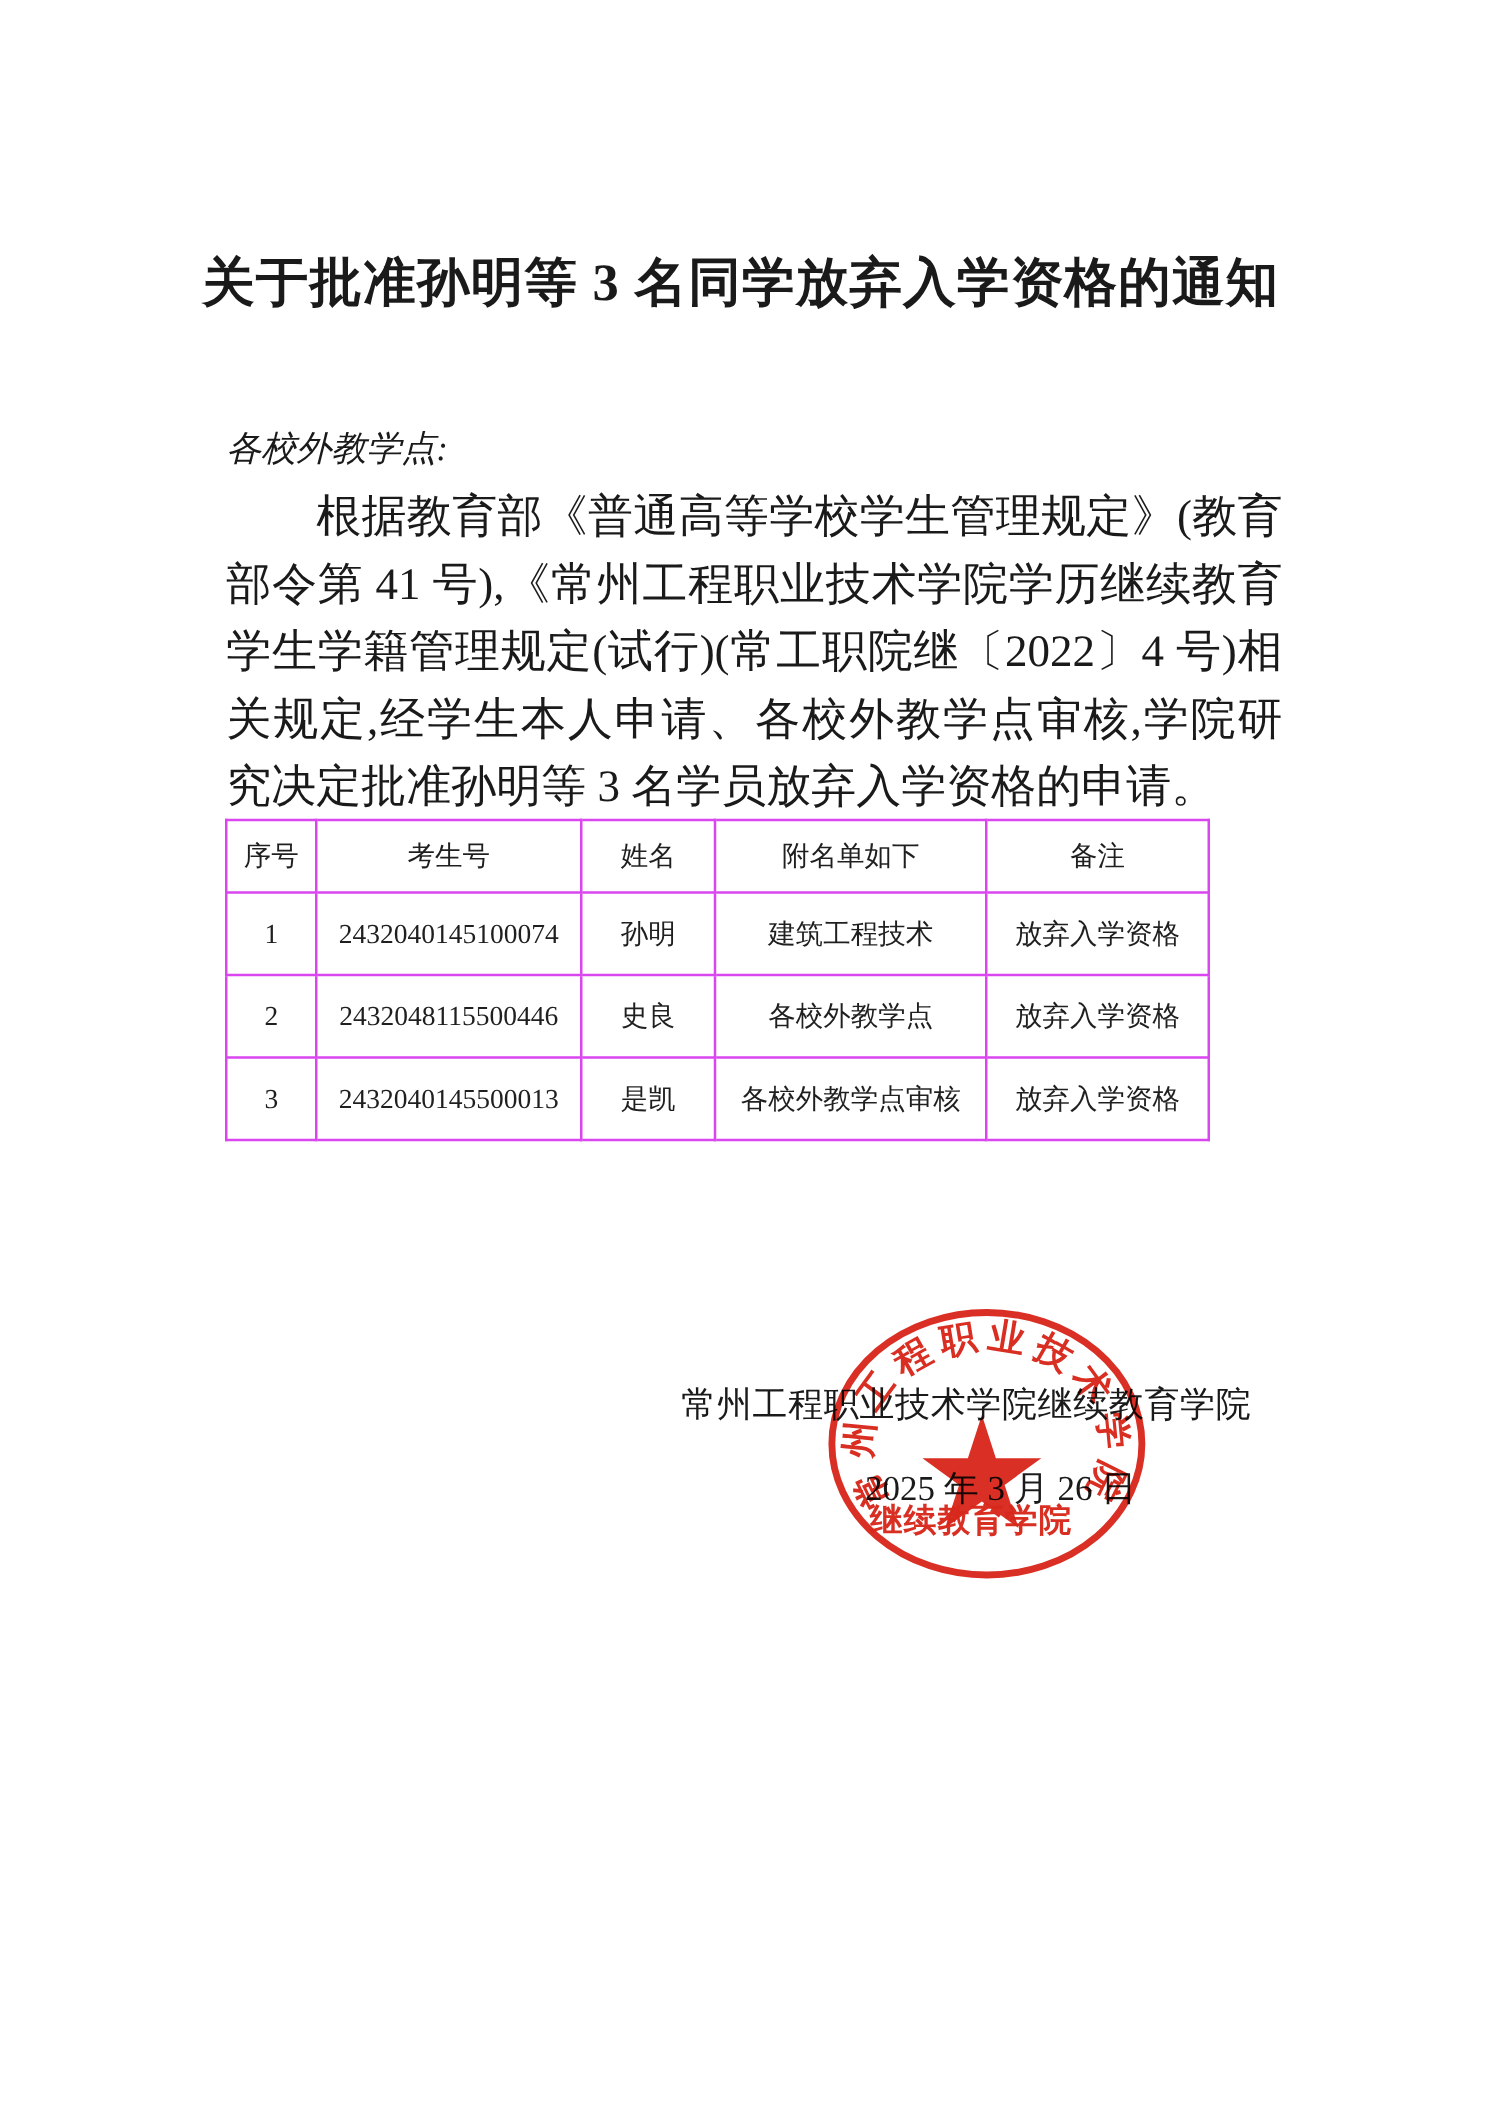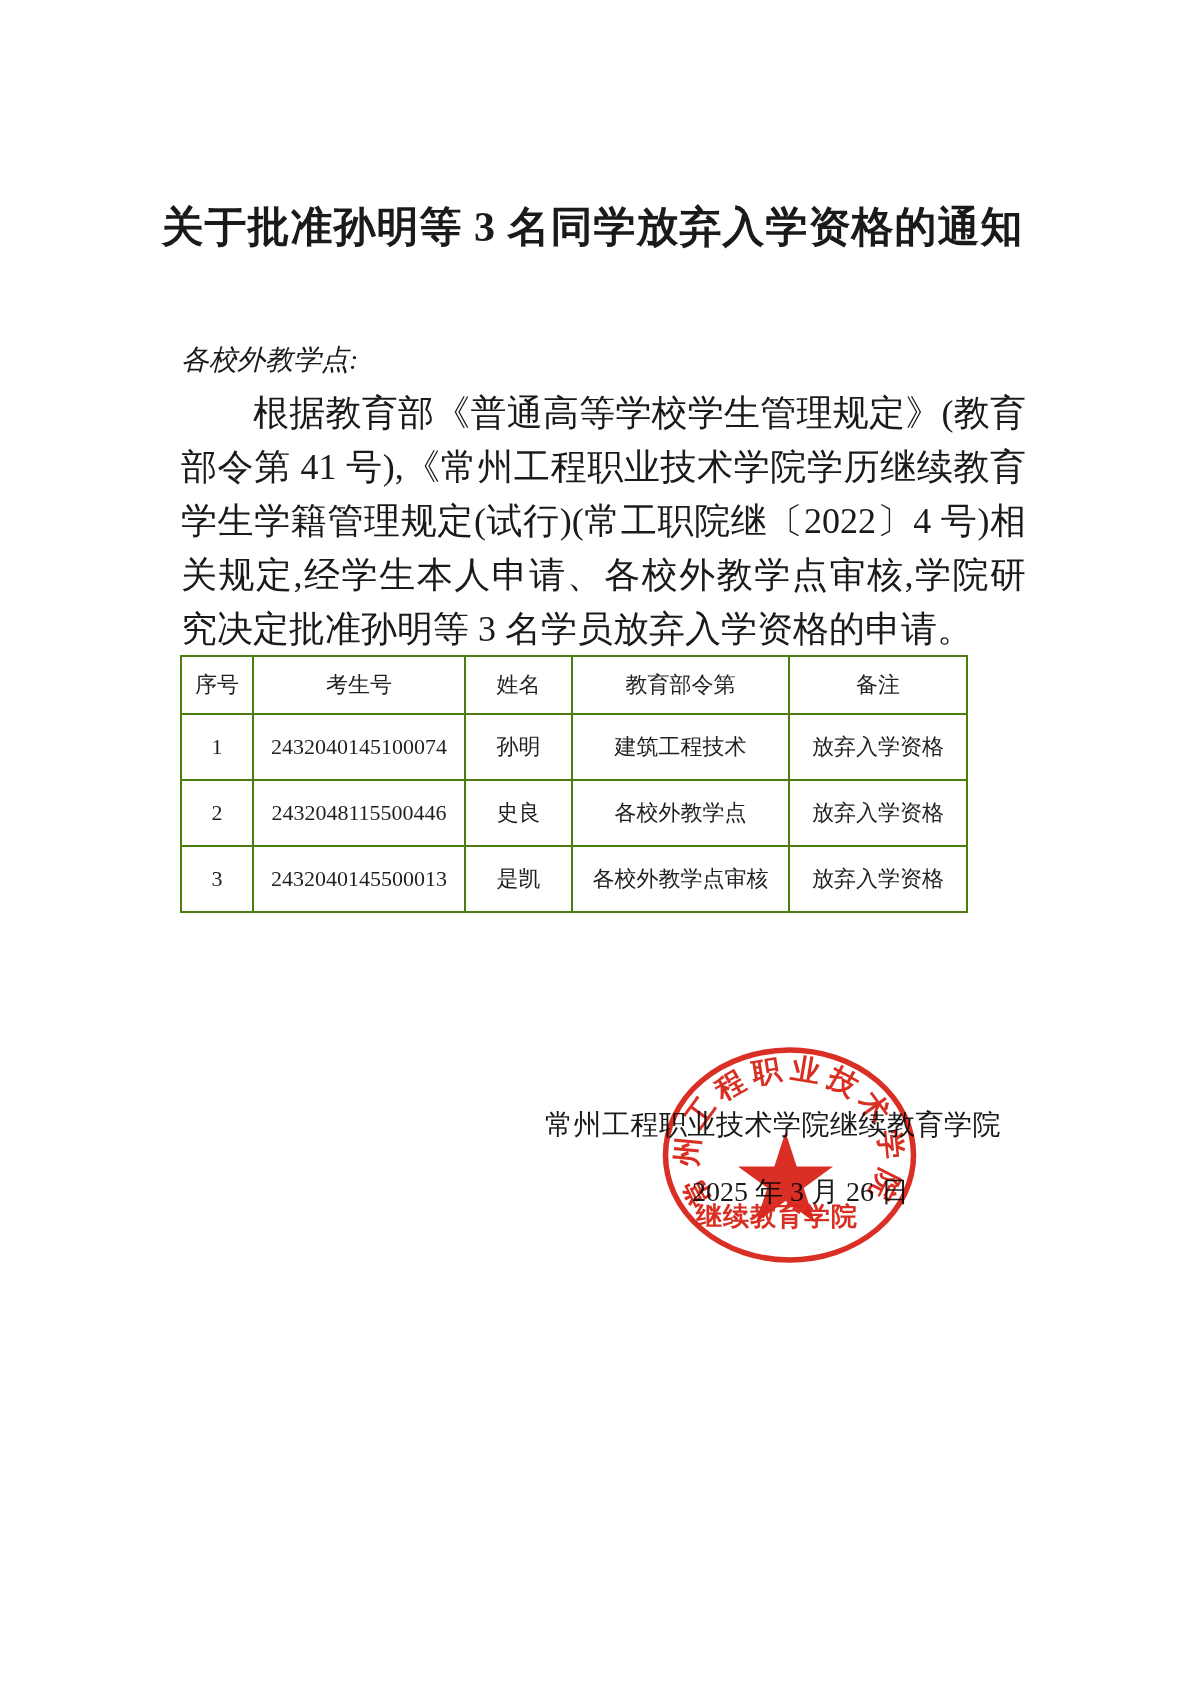--- a/index.html
+++ b/index.html
@@ -52,21 +52,21 @@
     top:655px;
     left:180px;
     width:786px;
     border-collapse:collapse;
     table-layout:fixed;
     font-size:22px;
     color:#1f1f1f;
   }
   .students-table th,
   .students-table td{
-    border:2px solid #4d7c0f;
+    border:2px solid #d946ef;
     text-align:center;
     vertical-align:middle;
     font-weight:normal;
     padding:0;
     overflow:hidden;
     white-space:nowrap;
   }
   .students-table thead th{height:56px;}
   .students-table tbody td{height:64px;}
   .signature-line{
@@ -117,21 +117,21 @@
       <col style="width:212px">
       <col style="width:107px">
       <col style="width:217px">
       <col style="width:178px">
     </colgroup>
     <thead>
       <tr>
           <th>序号</th>
           <th>考生号</th>
           <th>姓名</th>
-          <th>教育部令第</th>
+          <th>附名单如下</th>
           <th>备注</th>
         </tr>
     </thead>
     <tbody>
         <tr>
           <td>1</td>
           <td>2432040145100074</td>
           <td>孙明</td>
           <td>建筑工程技术</td>
           <td>放弃入学资格</td>

